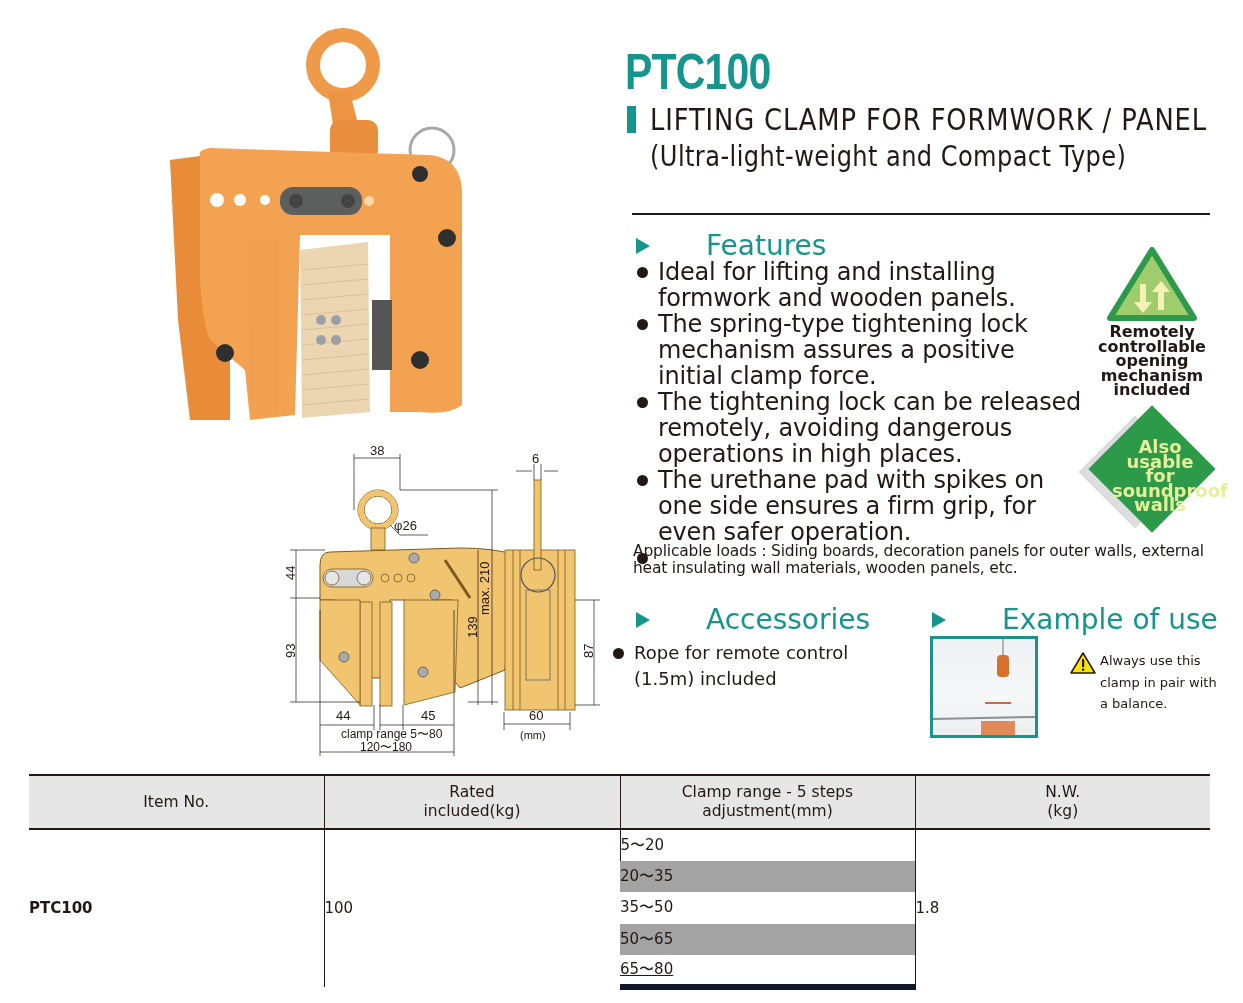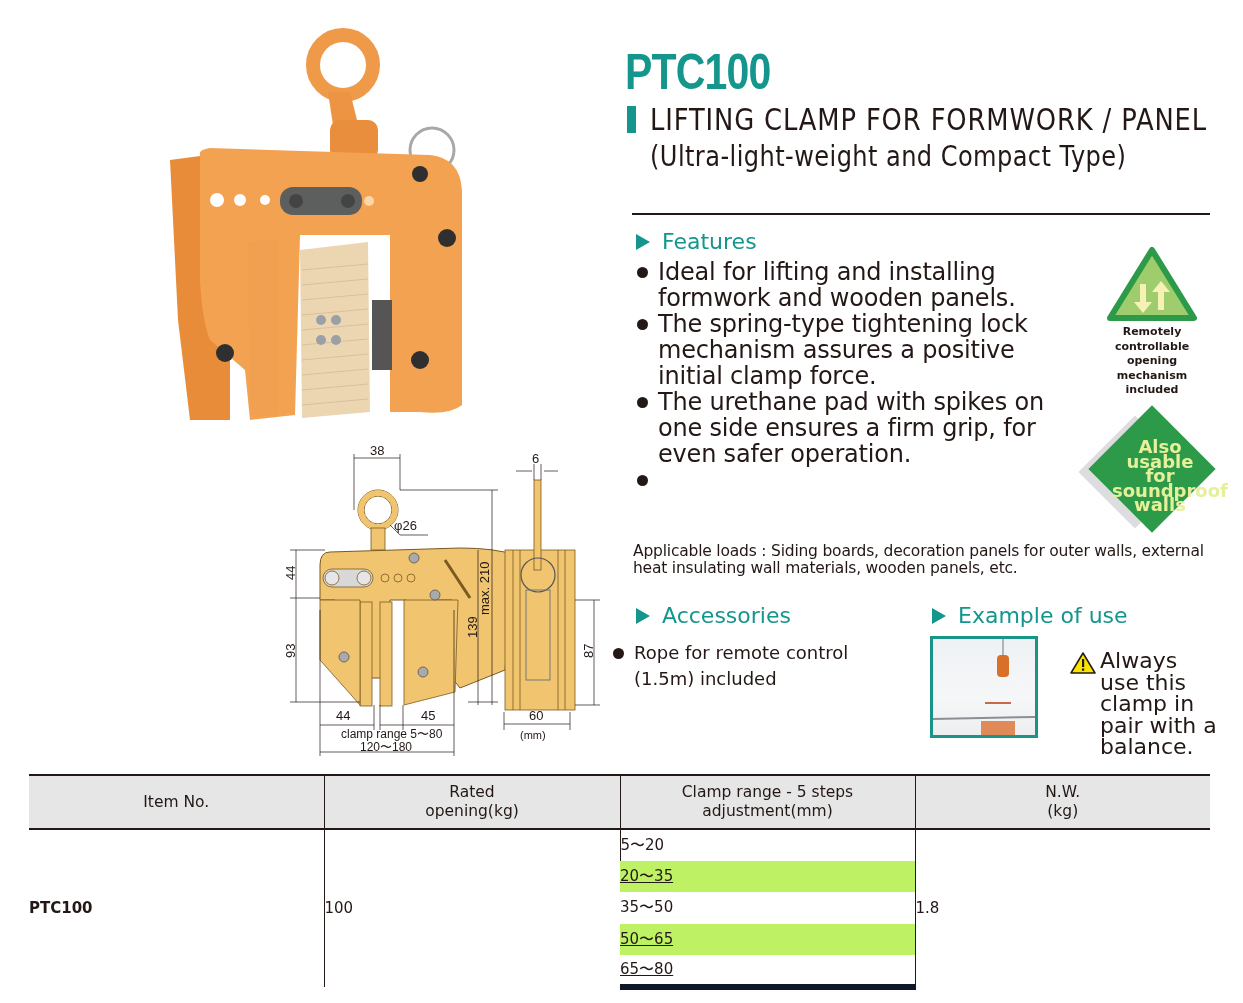--- a/index.html
+++ b/index.html
@@ -9,55 +9,55 @@
   .abs { position: absolute; }
 
   
   .model-title { left: 625px; top: 44px; font-family: "Liberation Sans", sans-serif; font-weight: bold; font-size: 50px; color: #14968c; letter-spacing: -1px; transform: scaleX(0.82); transform-origin: left top; line-height: 56px; }
   .subtitle-bar { left: 627px; top: 106px; width: 9px; height: 27px; background: #14968c; }
   .subtitle1 { left: 650px; top: 102px; font-family: "DejaVu Sans", sans-serif; font-size: 30px; line-height: 36px; letter-spacing: 1px; transform: scaleX(0.86); transform-origin: left top; white-space: nowrap; }
   .subtitle2 { left: 650px; top: 139px; font-family: "DejaVu Sans", sans-serif; font-size: 28px; line-height: 36px; letter-spacing: 0.5px; transform: scaleX(0.86); transform-origin: left top; white-space: nowrap; }
   .title-rule { left: 632px; top: 213px; width: 578px; height: 1.5px; background: #231815; }
 
   
-  .sec-head { display: flex; align-items: center; color: #14968c; font-size: 22px; white-space: nowrap; }
+  .sec-head { display: flex; align-items: center; color: #14968c; font-size: 28px; white-space: nowrap; gap: 44px; }
   .sec-head .tri { width: 0; height: 0; border-top: 8px solid transparent; border-bottom: 8px solid transparent; border-left: 14px solid #14968c; margin-right: 12px; }
 
   
   .feat-list { left: 634px; top: 259px; width: 450px; list-style: none; }
   .feat-list li { position: relative; padding-left: 24px; font-size: 24px; line-height: 26px; letter-spacing: -0.2px; }
   .feat-list li .bullet { position: absolute; left: 3px; top: 8px; width: 11px; height: 11px; border-radius: 50%; background: #231815; }
 
   .loads { left: 633px; top: 527px; width: 590px; font-size: 15.5px; line-height: 17px; letter-spacing: -0.2px; margin-top: 16px; }
 
   
   .badge1 { left: 1106px; top: 246px; width: 92px; }
-  .badge1-text { left: 1097px; top: 325px; width: 110px; text-align: center; font-size: 11px; font-weight: bold; line-height: 14.5px; }
+  .badge1-text { left: 1097px; top: 325px; width: 110px; text-align: center; font-size: 16px; font-weight: bold; line-height: 14.5px; }
   .badge2-shadow { left: 1095px; top: 432px; width: 80px; height: 80px; background: #dddde0; transform: rotate(45deg); }
   .badge2 { left: 1107px; top: 424px; width: 90px; height: 90px; background: #2c9a48; transform: rotate(45deg); }
   .badge2-text { left: 1112px; top: 440px; width: 96px; text-align: center; font-size: 18px; font-weight: bold; color: #e6f09a; line-height: 14.5px; }
 
   
   .acc-list { left: 610px; top: 640px; list-style: none; }
   .acc-list li { position: relative; padding-left: 24px; font-size: 18px; line-height: 26px; }
   .acc-list li .bullet { position: absolute; left: 3px; top: 8px; width: 11px; height: 11px; border-radius: 50%; background: #231815; }
 
   .example-photo { left: 930px; top: 636px; width: 108px; height: 102px; border: 3px solid #1a9488; background: linear-gradient(180deg, #eef1f4 0%, #f6f7f9 60%, #eceef0 100%); overflow: hidden; }
-  .warning { left: 1070px; top: 650px; width: 150px; font-size: 22px; line-height: 21.5px; }
+  .warning { left: 1070px; top: 650px; width: 150px; font-size: 13px; line-height: 21.5px; }
   .warning-text { display: block; padding-left: 30px; }
   .warn-icon { position: absolute; left: 0; top: 2px; }
 
   
   .spec-table { left: 29px; top: 774px; width: 1181px; border-collapse: collapse; font-family: "DejaVu Sans", sans-serif; }
   .spec-table th { background: #e6e6e7; font-weight: normal; font-size: 15.5px; line-height: 19px; height: 54px; color: #231815; border-top: 2px solid #231815; border-bottom: 2px solid #231815; }
   .spec-table th + th, .spec-table td + td { border-left: 1.5px solid #231815; }
   .spec-table td { font-size: 15px; color: #231815; }
   .spec-table tbody tr:last-child td { border-bottom: 6px solid #0f172a; text-decoration: underline; }
   .range-cell { height: 31.6px; }
-  .range-cell.shade { background: #bef264; text-decoration: underline; }
+  .range-cell.shade { background: #a3a3a3; }
   .item-cell { font-weight: bold; }
 </style>
 </head>
 <body>
 
 <svg class="abs" style="left:150px;top:20px" width="340" height="400" viewBox="0 0 340 400">
 
   <circle cx="193" cy="45" r="30" fill="none" stroke="#ef9a48" stroke-width="14"></circle>
   <path d="M178 72 L200 72 L212 120 L186 125 Z" fill="#ec9443"></path>
 
@@ -201,20 +201,21 @@
 <div class="abs subtitle2">(Ultra-light-weight and Compact Type)</div>
 <div class="abs title-rule"></div>
 
 <div class="abs sec-head" style="left:636px;top:229px">
   <span class="tri"></span>
   <span>Features</span>
 </div>
 <ul class="abs feat-list">
   <li><span class="bullet"></span><span>Ideal for lifting and installing formwork and wooden panels.</span></li>
   <li><span class="bullet"></span><span>The spring-type tightening lock mechanism assures a positive initial clamp force.</span></li>
+  <li><span class="bullet"></span><span>The tightening lock can be released remotely, avoiding dangerous operations in high places.</span></li>
   <li><span class="bullet"></span><span>The urethane pad with spikes on one side ensures a firm grip, for even safer operation.</span></li>
   <li><span class="bullet"></span></li>
 </ul>
 <div class="abs loads">
   <div>Applicable loads : Siding boards, decoration panels for outer walls, external heat insulating wall materials, wooden panels, etc.</div>
 </div>
 
 <svg class="abs badge1" width="92" height="76" viewBox="0 0 92 76">
   <path d="M46 4 L88 72 L4 72 Z" fill="#9fcd6e" stroke="#2c9a48" stroke-width="6" stroke-linejoin="round"></path>
   <path d="M34 38 L40 38 L40 56 L46 56 L37 67 L28 56 L34 56 Z" fill="#f6f2b6"></path>
@@ -258,21 +259,21 @@
 <table class="abs spec-table">
   <colgroup>
     <col style="width:295px">
       <col style="width:296px">
       <col style="width:295px">
       <col style="width:295px">
   </colgroup>
   <thead>
     <tr>
       <th><span>Item No.</span></th>
-      <th><span>Rated</span><br><span>opening(kg)</span></th>
+      <th><span>Rated</span><br><span>included(kg)</span></th>
       <th><span>Clamp range - 5 steps</span><br><span>adjustment(mm)</span></th>
       <th><span>N.W.</span><br><span>(kg)</span></th>
     </tr>
   </thead>
   <tbody>
     <tr>
       <td rowspan="5" class="item-cell">PTC100</td>
       <td rowspan="5">100</td>
       <td class="range-cell">5〜20</td>
       <td rowspan="5">1.8</td>

